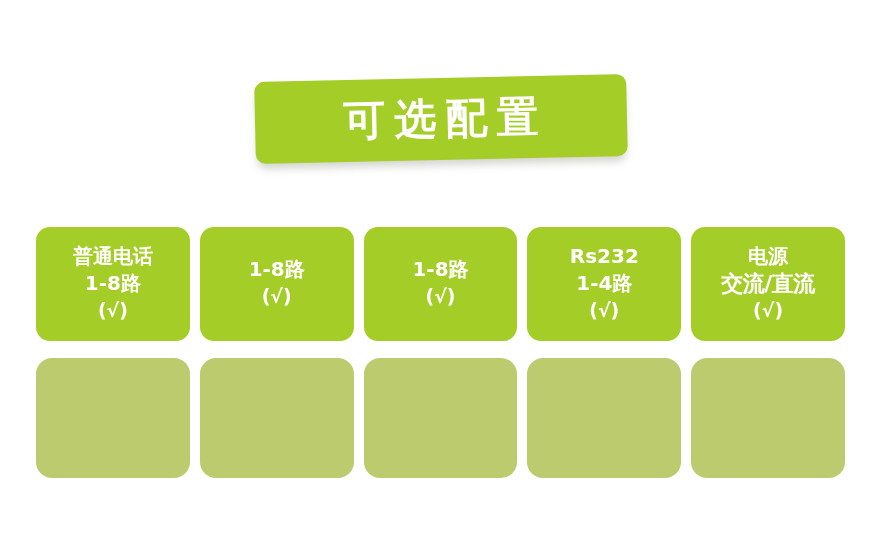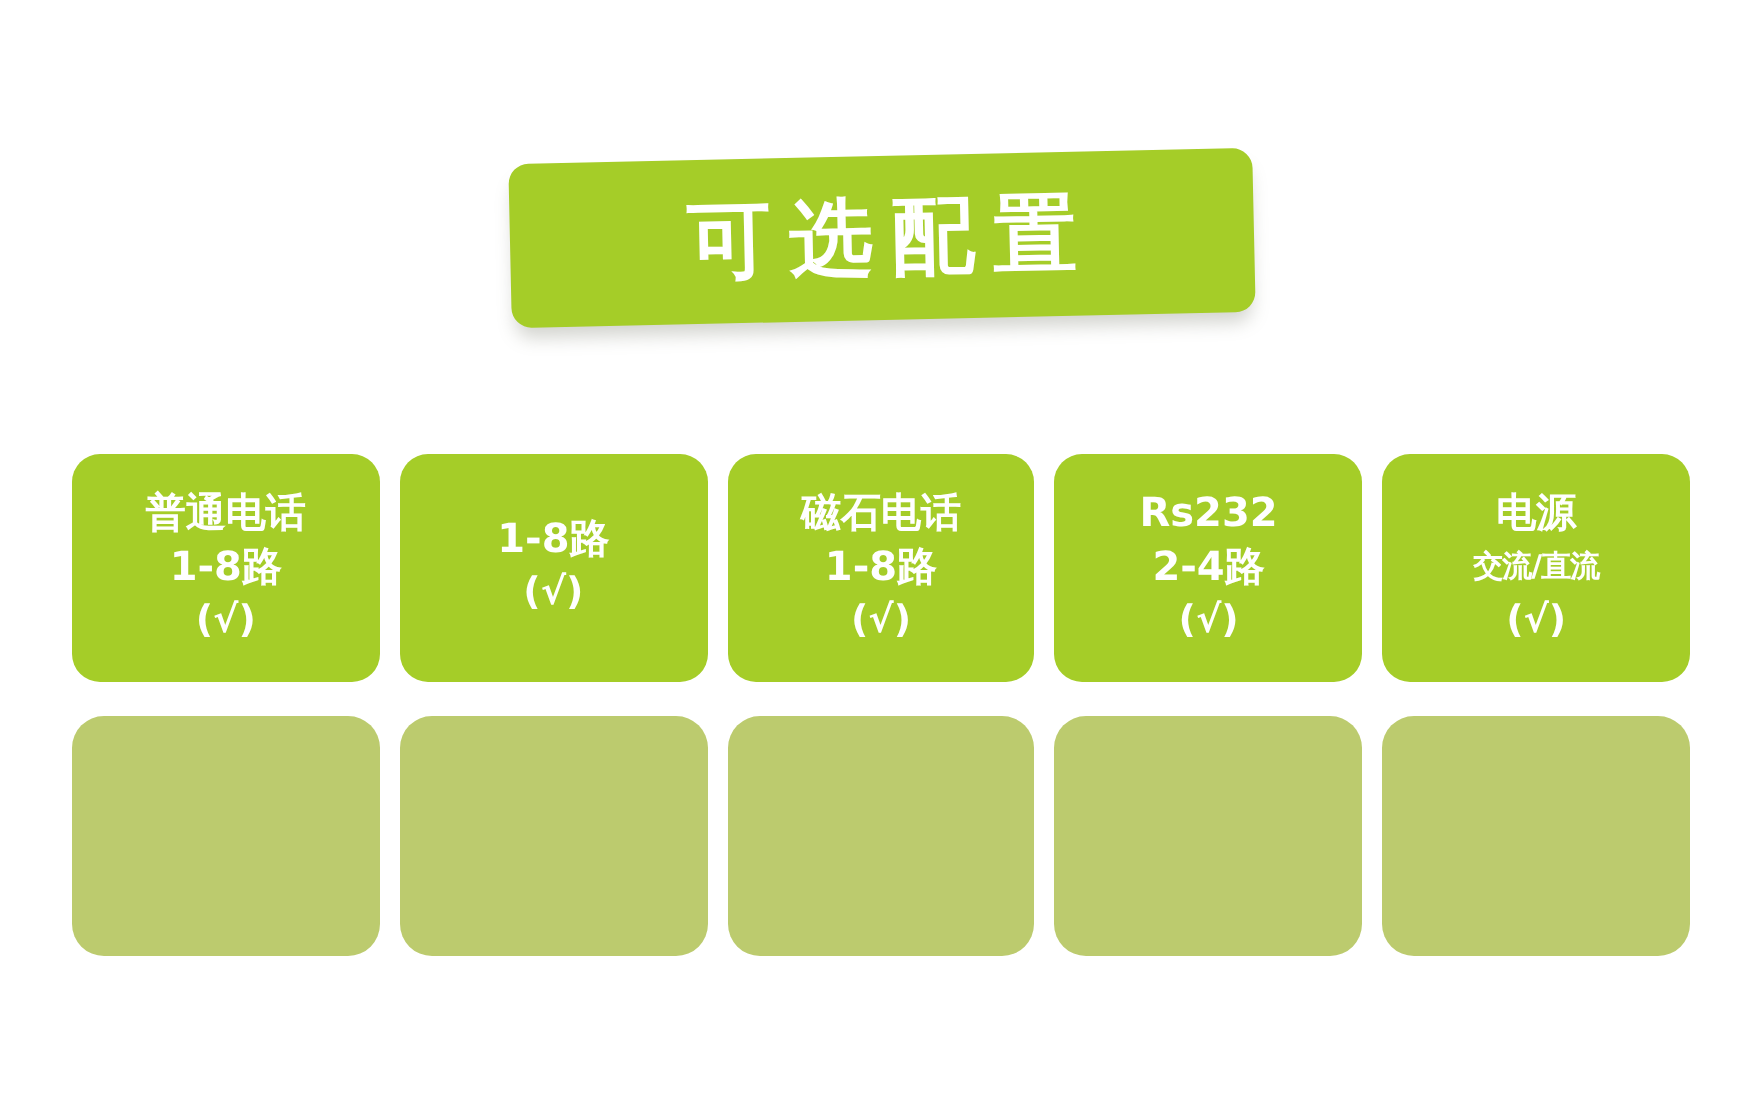--- a/index.html
+++ b/index.html
@@ -93,21 +93,21 @@
     font-weight: bold;
     font-size: 20px;
     line-height: 27px;
     white-space: nowrap;
     text-align: center;
     font-family: "DejaVu Sans", "Liberation Sans", sans-serif;
   }
   .card-line.l1 { letter-spacing: 0px; }
   .card-line.l2 { letter-spacing: 0px; }
   .card-line.l3 { font-size: 19px; }
-  .card-line.tight { font-size: 15px; letter-spacing: -0.5px; }
+  .card-line.tight { font-size: 22px; letter-spacing: -0.5px; }
 </style>
 </head>
 <body>
 
 <div class="canvas">
 
   <div class="banner-wrap">
     <div class="banner">
       <span class="banner-title">可选配置</span>
     </div>
@@ -122,28 +122,27 @@
         <div class="card-line l2">1-8路</div>
         <div class="card-line l3">(√)</div>
       </div>
 
       <div class="card card-active">
         <div class="card-line l2">1-8路</div>
         <div class="card-line l3">(√)</div>
       </div>
 
       <div class="card card-active">
-        <div class="card-line l1">磁石电话</div>
         <div class="card-line l2">1-8路</div>
         <div class="card-line l3">(√)</div>
       </div>
 
       <div class="card card-active">
         <div class="card-line l1">Rs232</div>
-        <div class="card-line l2">2-4路</div>
+        <div class="card-line l2">1-4路</div>
         <div class="card-line l3">(√)</div>
       </div>
 
       <div class="card card-active">
         <div class="card-line l1">电源</div>
         <div class="card-line l2 tight">交流/直流</div>
         <div class="card-line l3">(√)</div>
       </div>
 
     </div>

